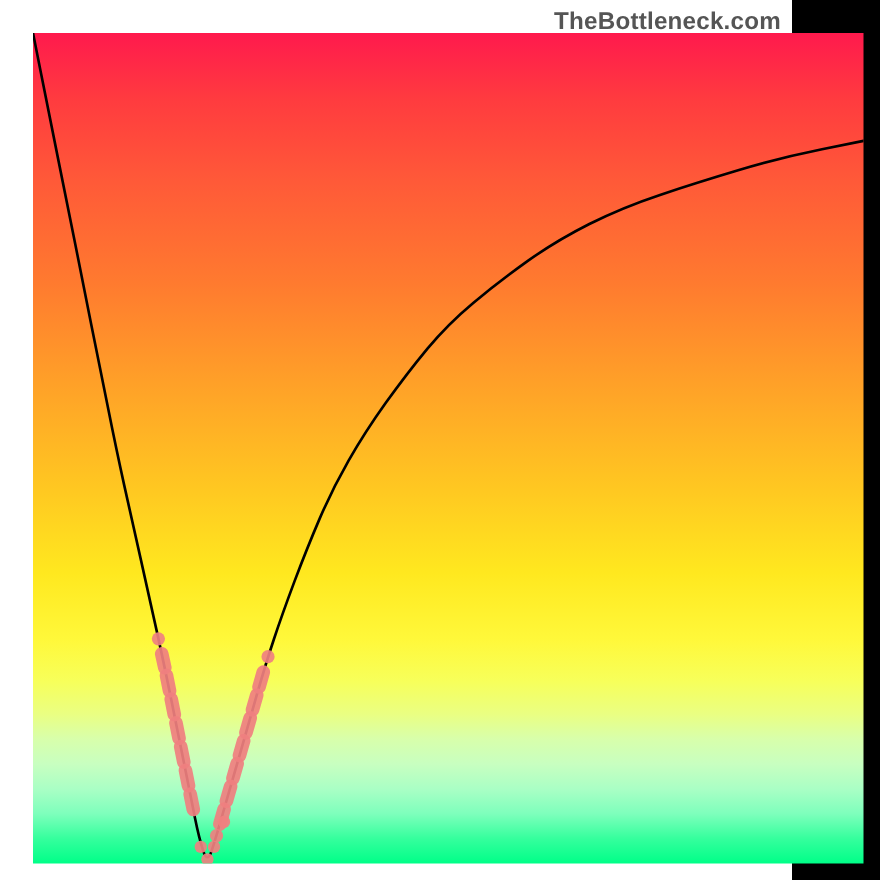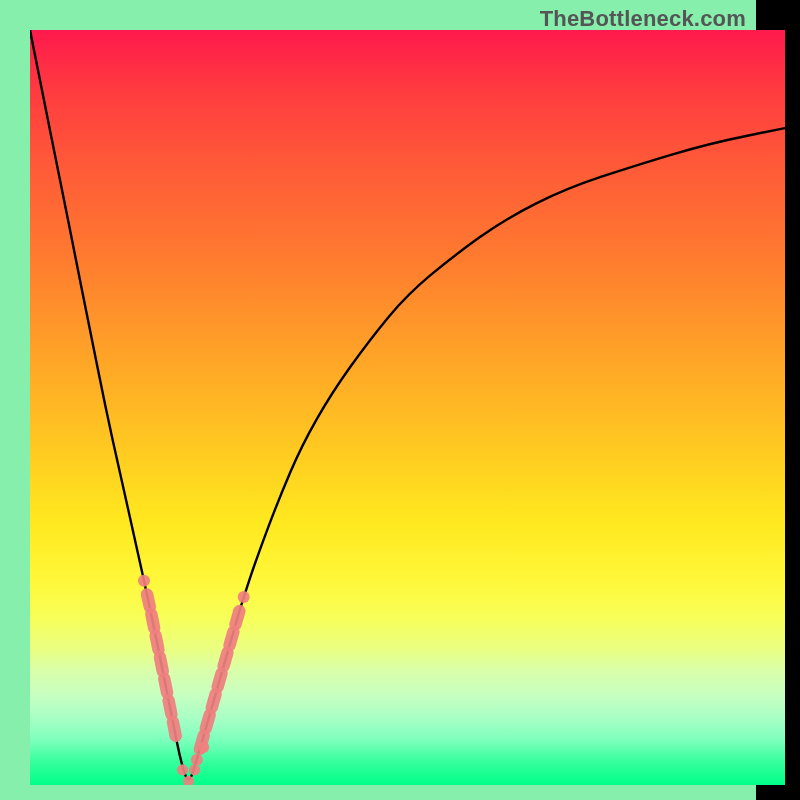--- a/index.html
+++ b/index.html
@@ -8,22 +8,21 @@
     width: 800px;
     height: 800px;
     overflow: hidden;
     background: #000;
     font-family: Arial, Helvetica, sans-serif;
   }
   .frame {
     position: absolute;
     left: 0; top: 0;
     width: 720px; height: 800px;
-    background: #86efac;
-    padding-left: 36px;
+    background: #ffffff;
   }
   .plot-area {
     position: absolute;
     left: 30px;
     top: 30px;
     width: 755px;
     height: 755px;
     
     background: linear-gradient(
       to bottom,

